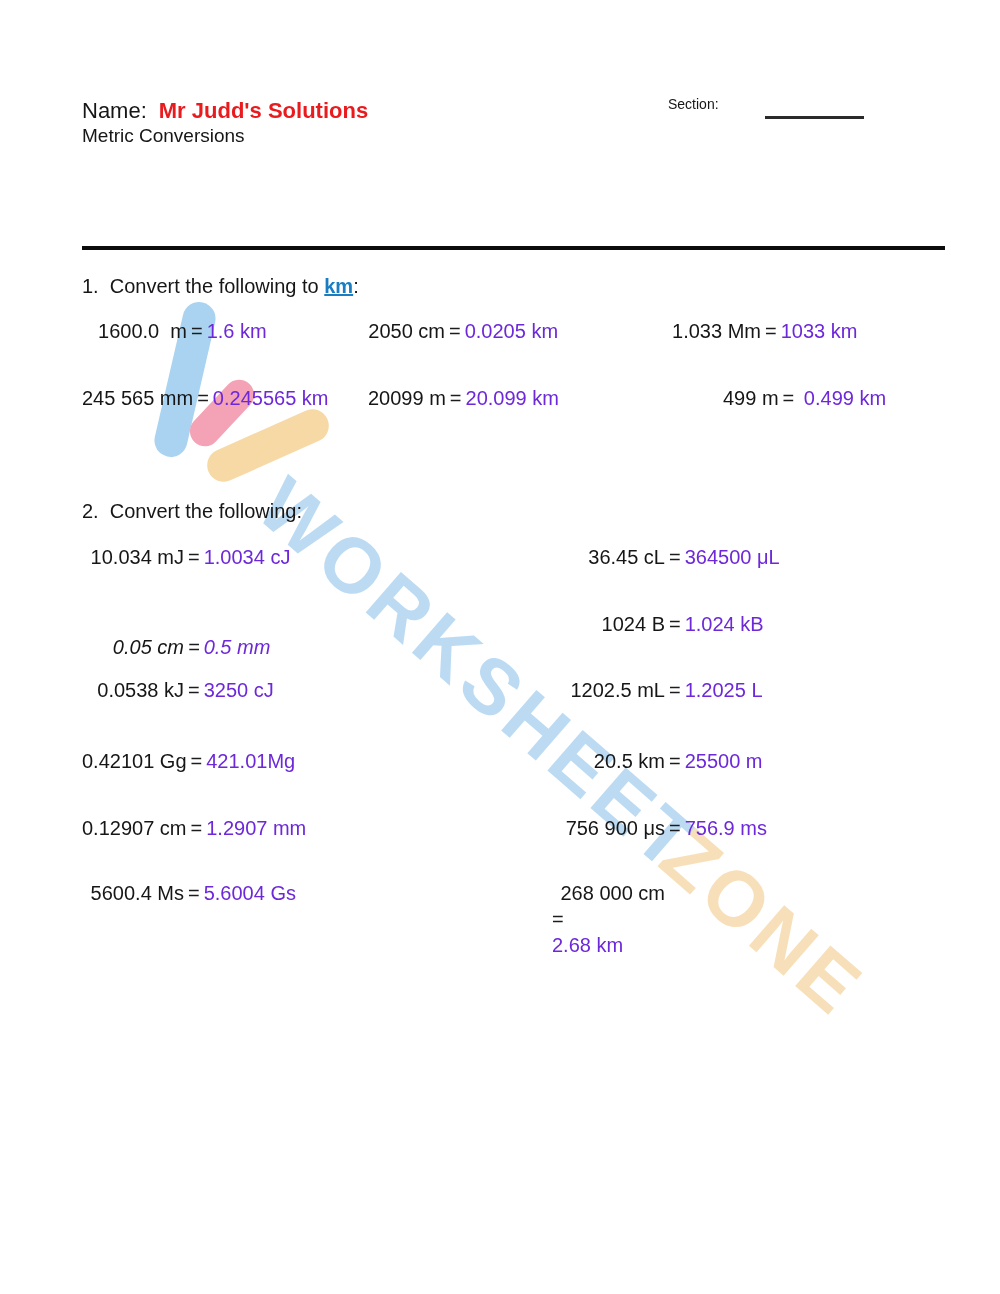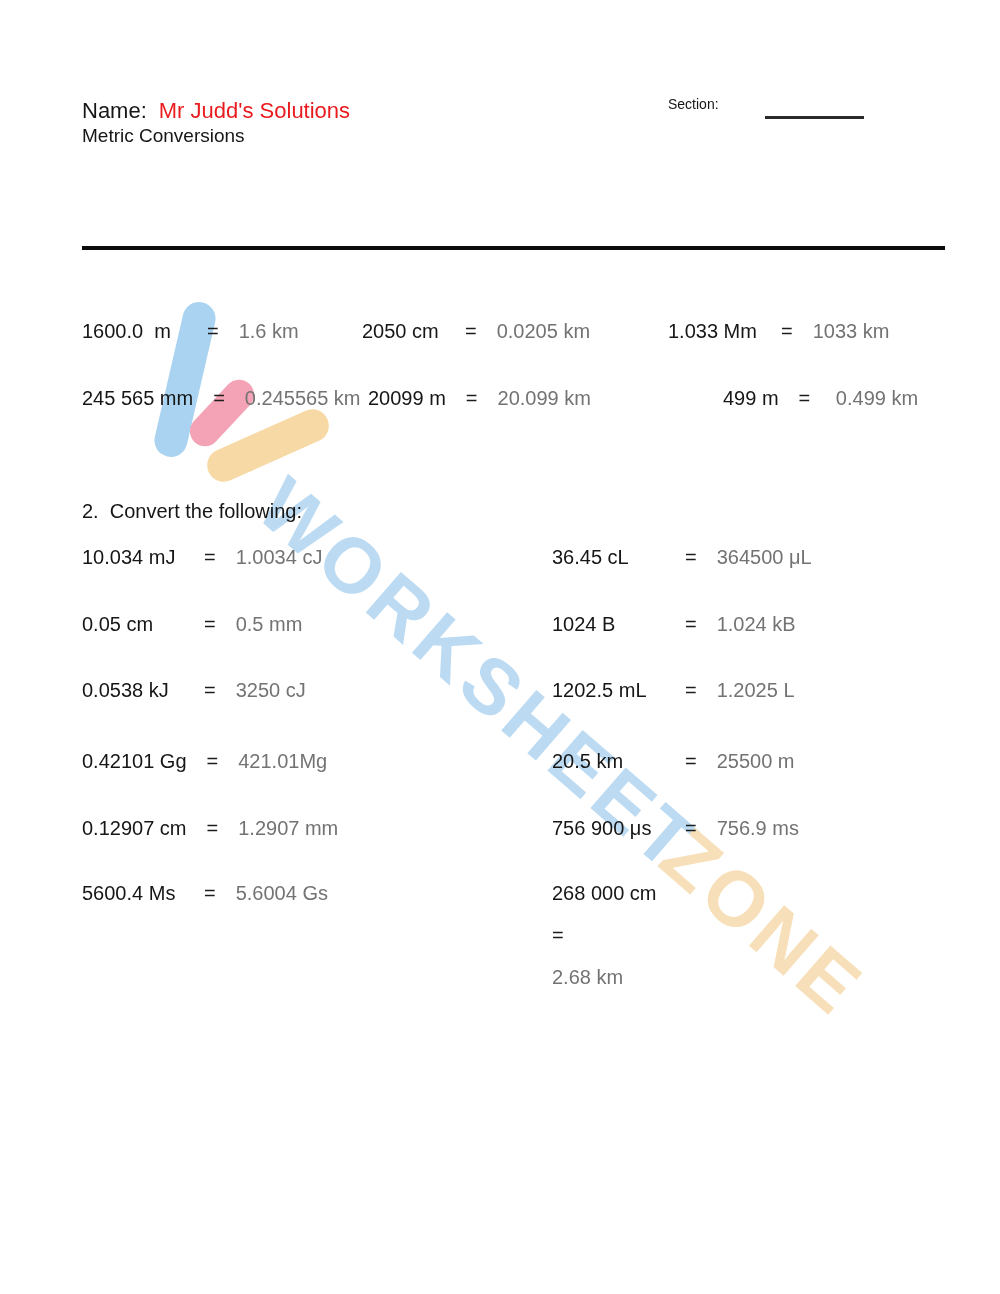--- a/index.html
+++ b/index.html
@@ -12,39 +12,39 @@
     font-family: "Liberation Sans", sans-serif;
     color: #161616;
     overflow: hidden;
     margin: 0 auto;
   }
   .content { position: absolute; inset: 0; z-index: 2; }
   .wm-layer { position: absolute; inset: 0; z-index: 1; }
 
   
   .name-line { position: absolute; left: 82px; top: 99px; font-size: 22px; line-height: 24px; white-space: nowrap; }
-  .name-value { color: #ea1b1e; font-weight: normal; margin-left: 12px; }
+  .name-value { color: #ea1b1e; font-weight: bold; margin-left: 12px; }
   .subtitle { position: absolute; left: 82px; top: 125px; font-size: 19px; line-height: 22px; }
   .section-line { position: absolute; left: 668px; top: 92px; font-size: 14px; line-height: 24px; }
   .section-blank { position: absolute; left: 765px; top: 116px; width: 99px; height: 3px; background: #2a2a2a; }
 
   
   .title { position: absolute; left: 82px; top: 211px; font-size: 31px; font-weight: bold; letter-spacing: -0.5px; line-height: 34px; white-space: nowrap; }
   .title-rule { position: absolute; left: 82px; top: 246px; width: 863px; height: 4px; background: #0c0c0c; }
 
   
   .prompt { position: absolute; font-size: 20px; line-height: 22px; white-space: nowrap; }
   .prompt .q-num { margin-right: 11px; }
   .unit-link { color: #1a7dc2; font-weight: bold; text-decoration: underline; }
 
   
-  .prob { position: absolute; display: inline-flex; align-items: baseline; gap: 20px; font-size: 20px; line-height: 22px; white-space: nowrap; }
+  .prob { position: absolute; display: inline-flex; align-items: baseline; gap: 4px; font-size: 20px; line-height: 22px; white-space: nowrap; text-align: right; }
   .prob .given { color: #161616; }
   .prob .eq { color: #1c1c1c; }
-  .prob .ans { color: #737373; }
+  .prob .ans { color: #6d28d9; }
 
   
   .stroke { position: absolute; border-radius: 20px; }
   .stroke-blue   { left: 106px; top: 363px; width: 158px; height: 33px; background: #a9d3f0; transform: rotate(103deg); }
   .stroke-pink   { left: 182px; top: 398px; width: 80px;  height: 30px; background: #f3a3b5; transform: rotate(133deg); }
   .stroke-yellow { left: 203px; top: 429px; width: 130px; height: 33px; background: #f7d9a6; transform: rotate(156deg); }
 
   
   .wm-text {
     position: absolute; left: 300px; top: 460px;
@@ -69,20 +69,21 @@
 
   <div class="content">
 
     <div class="name-line"><span>Name:</span><span class="name-value">Mr Judd's Solutions</span></div>
     <div class="subtitle">Metric Conversions</div>
     <div class="section-line">Section:</div>
     <div class="section-blank"></div>
 
     <div class="title-rule"></div>
 
+    <div class="prompt" style="left:82px; top:275px;"><span class="q-num">1.</span><span>Convert the following to </span><span class="unit-link">km</span><span>:</span></div>
 
     <div class="prob" style="left:82px; top:320px;">
         <span class="given" style="min-width:105px">1600.0&nbsp; m</span>
         <span class="eq">=</span>
         <span class="ans">1.6 km</span>
       </div>
     <div class="prob" style="left:362px; top:320px;">
         <span class="given" style="min-width:83px">2050 cm</span>
         <span class="eq">=</span>
         <span class="ans">0.0205 km</span>
@@ -109,21 +110,21 @@
         <span class="ans">&nbsp;0.499 km</span>
       </div>
 
     <div class="prompt" style="left:82px; top:500px;"><span class="q-num">2.</span><span>Convert the following:</span></div>
 
     <div class="prob" style="left:82px; top:546px;">
         <span class="given" style="min-width:102px">10.034 mJ</span>
         <span class="eq">=</span>
         <span class="ans">1.0034 cJ</span>
       </div>
-    <div class="prob" style="left:82px; top:613px;">
+    <div class="prob" style="left:82px; top:636px;font-style:italic;">
         <span class="given" style="min-width:102px">0.05 cm</span>
         <span class="eq">=</span>
         <span class="ans">0.5 mm</span>
       </div>
     <div class="prob" style="left:82px; top:679px;">
         <span class="given" style="min-width:102px">0.0538 kJ</span>
         <span class="eq">=</span>
         <span class="ans">3250 cJ</span>
       </div>
     <div class="prob" style="left:82px; top:750px;">

